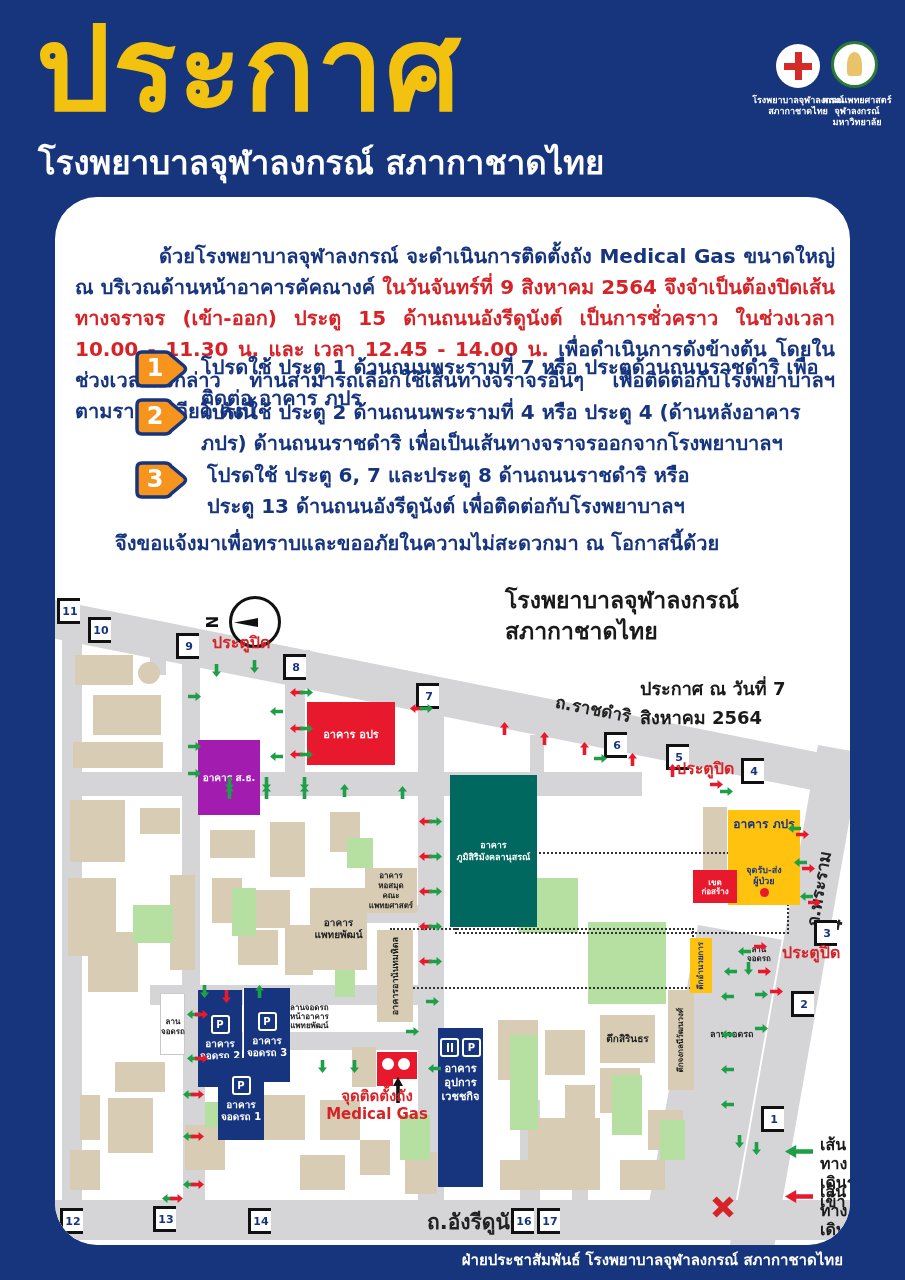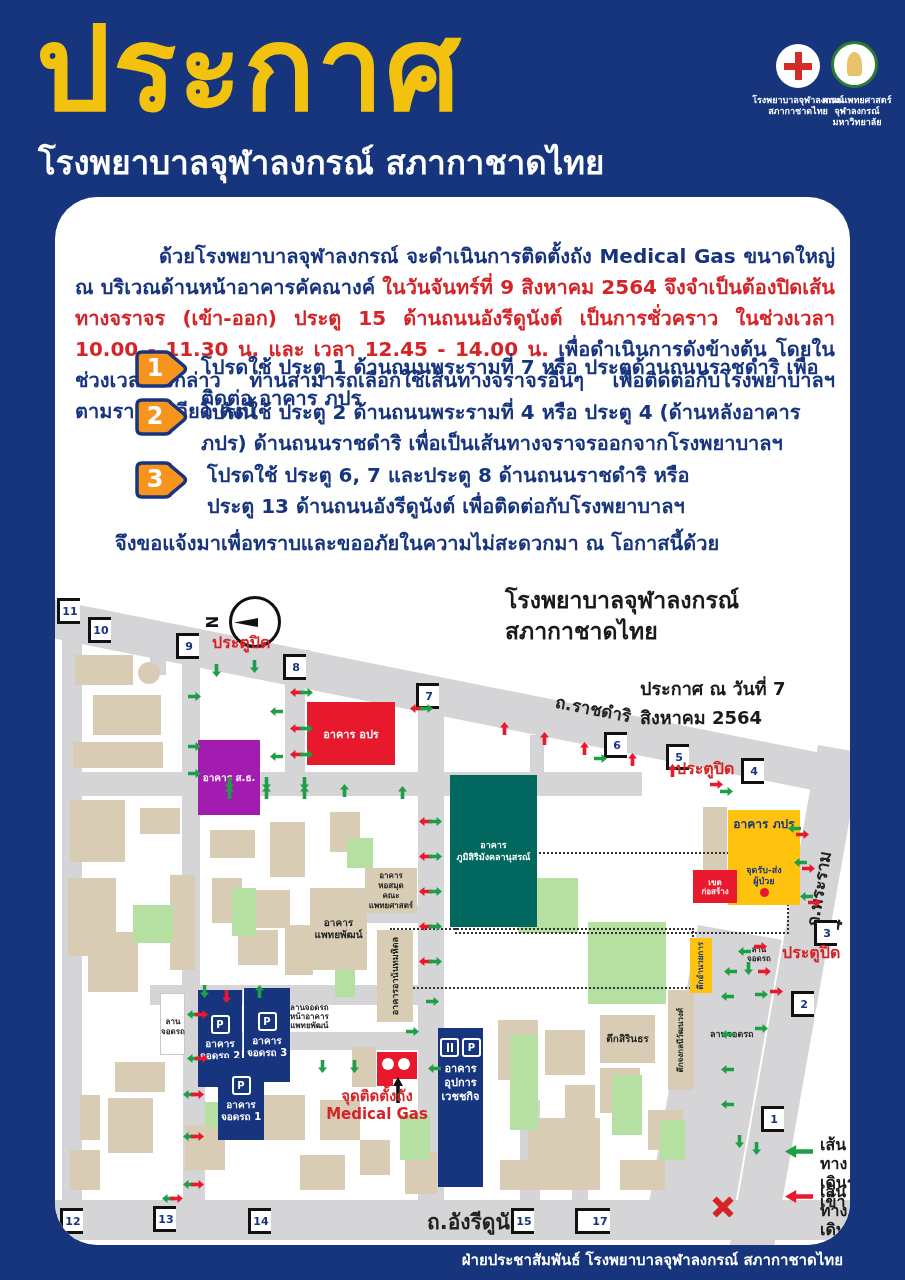--- a/index.html
+++ b/index.html
@@ -351,23 +351,23 @@
         <div class="gate" style="left: 5px; top: 1011px;">
           <span>12</span>
         </div>
         <div class="gate" style="left: 98px; top: 1009px;">
           <span>13</span>
         </div>
         <div class="gate" style="left: 193px; top: 1011px;">
           <span>14</span>
         </div>
         <div class="gate" style="left: 456px; top: 1011px;">
-          <span>15</span>
-        </div>
-        <div class="gate" style="left: 520px; top: 1011px; padding-left: 12px;">
+          <span>16</span>
+        </div>
+        <div class="gate" style="left: 482px; top: 1011px;">
           <span>17</span>
         </div>
       </div>
     <div id="closed-layer">
         <div class="closed" style="left: 157px; top: 433px;">ประตูปิด</div>
         <div class="closed" style="left: 621px; top: 559px;">ประตูปิด</div>
         <div class="closed" style="left: 727px; top: 743px;">ประตูปิด</div>
       </div>
     <div id="arrows-layer">
         <div class="arw g" style="left: 157px; top: 467px; transform: rotate(180deg);"></div>

